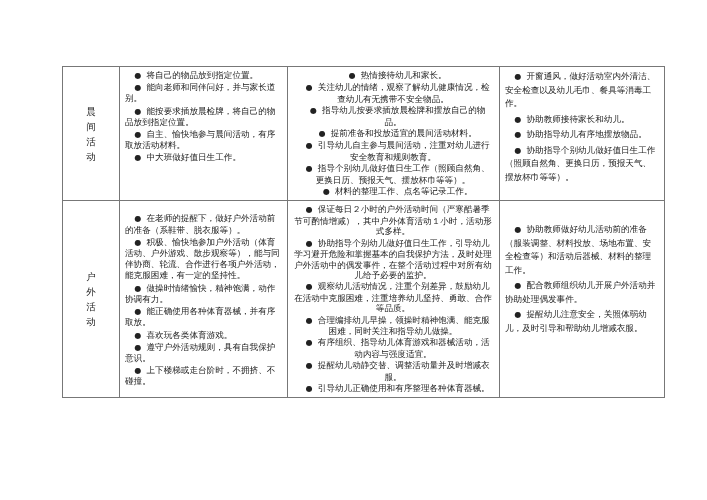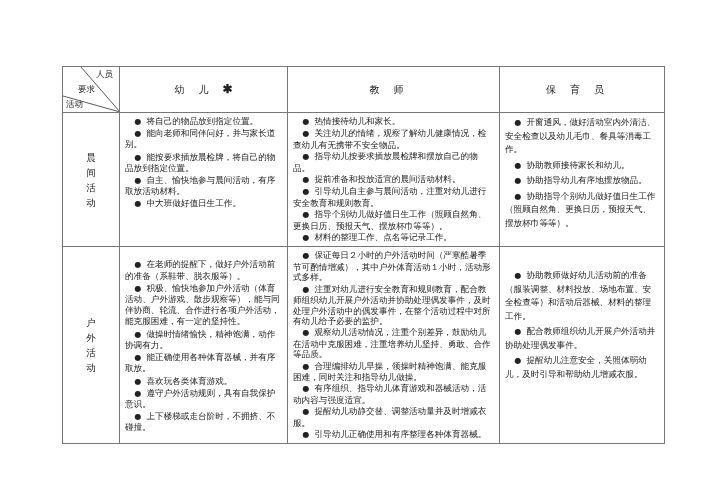--- a/index.html
+++ b/index.html
@@ -15,52 +15,36 @@
   tr.row2 { height: 169px; }
   th { font-weight: normal; font-size: 10px; text-align: center; vertical-align: middle !important; letter-spacing: 14px; }
   th .star { letter-spacing: 0; font-weight: bold; font-size: 12px; }
   .diag { position: relative; width: 100%; height: 45px; overflow: hidden; }
   .diag svg { position: absolute; left: 0; top: 0; }
   .diag span { position: absolute; font-size: 8.5px; white-space: nowrap; }
   .rowlabel { text-align: center; vertical-align: middle !important; font-size: 9.5px; line-height: 15px; }
   .rowlabel span { display: block; }
   .cell { font-size: 8.6px; line-height: 11.2px; padding: 3px 6px 2px 5px !important; }
   .cell p { margin: 0 0 1px 0; text-indent: 1.1em; }
-  .cell.edu p { line-height: 10.4px; }
+  .cell.edu p { line-height: 10.4px; text-align: center; }
   .cell.care p { line-height: 13.5px; margin-bottom: 2px; }
   .bullet { font-size: 8px; margin-right: 5px; }
 </style>
 </head>
 <body>
 
 <div class="page">
   <table class="sched">
     <colgroup>
         <col class="c0">
         <col class="c1">
         <col class="c2">
         <col class="c3">
       </colgroup>
     <tbody>
-        <tr class="head">
-      <td>
-        <div class="diag">
-          <svg width="57" height="45">
-            <line x1="18" y1="0" x2="57" y2="45" stroke="#333" stroke-width="0.8"></line>
-            <line x1="0" y1="29" x2="57" y2="45" stroke="#333" stroke-width="0.8"></line>
-          </svg>
-          <span style="left:33px; top:2px;">人员</span>
-          <span style="left:15px; top:17px;">要求</span>
-          <span style="left:3px; top:32px;">活动</span>
-        </div>
-      </td>
-      <th><span>幼儿</span><span class="star">✱</span></th>
-      <th>教师</th>
-      <th>保育员</th>
-    </tr>
 
     <tr class="row1">
       <td class="rowlabel">
         <span>晨</span>
             <span>间</span>
             <span>活</span>
             <span>动</span>
       </td>
       <td class="cell">
         <p><span class="bullet">●</span><span>将自己的物品放到指定位置。</span></p>
@@ -97,21 +81,21 @@
         <p><span class="bullet">●</span><span>在老师的提醒下，做好户外活动前的准备（系鞋带、脱衣服等）。</span></p>
         <p><span class="bullet">●</span><span>积极、愉快地参加户外活动（体育活动、户外游戏、散步观察等），能与同伴协商、轮流、合作进行各项户外活动，能克服困难，有一定的坚持性。</span></p>
         <p><span class="bullet">●</span><span>做操时情绪愉快，精神饱满，动作协调有力。</span></p>
         <p><span class="bullet">●</span><span>能正确使用各种体育器械，并有序取放。</span></p>
         <p><span class="bullet">●</span><span>喜欢玩各类体育游戏。</span></p>
         <p><span class="bullet">●</span><span>遵守户外活动规则，具有自我保护意识。</span></p>
         <p><span class="bullet">●</span><span>上下楼梯或走台阶时，不拥挤、不碰撞。</span></p>
       </td>
       <td class="cell edu">
         <p><span class="bullet">●</span><span>保证每日２小时的户外活动时间（严寒酷暑季节可酌情增减），其中户外体育活动１小时，活动形式多样。</span></p>
-        <p><span class="bullet">●</span><span>注重对幼儿进行安全教育和规则教育，配合教师组织幼儿开展户外活动并协助处理偶发事件，及时处理户外活动中的偶发事件，在整个活动过程中对所有幼儿给予必要的监护。</span></p>
+        <p><span class="bullet">●</span><span>协助指导个别幼儿做好值日生工作，引导幼儿学习避开危险和掌握基本的自我保护方法，及时处理户外活动中的偶发事件，在整个活动过程中对所有幼儿给予必要的监护。</span></p>
         <p><span class="bullet">●</span><span>观察幼儿活动情况，注重个别差异，鼓励幼儿在活动中克服困难，注重培养幼儿坚持、勇敢、合作等品质。</span></p>
         <p><span class="bullet">●</span><span>合理编排幼儿早操，领操时精神饱满、能克服困难，同时关注和指导幼儿做操。</span></p>
         <p><span class="bullet">●</span><span>有序组织、指导幼儿体育游戏和器械活动，活动内容与强度适宜。</span></p>
         <p><span class="bullet">●</span><span>提醒幼儿动静交替、调整活动量并及时增减衣服。</span></p>
         <p><span class="bullet">●</span><span>引导幼儿正确使用和有序整理各种体育器械。</span></p>
       </td>
       <td class="cell care" style="padding-top:22px !important;">
         <p><span class="bullet">●</span><span>协助教师做好幼儿活动前的准备（服装调整、材料投放、场地布置、安全检查等）和活动后器械、材料的整理工作。</span></p>
         <p><span class="bullet">●</span><span>配合教师组织幼儿开展户外活动并协助处理偶发事件。</span></p>
         <p><span class="bullet">●</span><span>提醒幼儿注意安全，关照体弱幼儿，及时引导和帮助幼儿增减衣服。</span></p>

